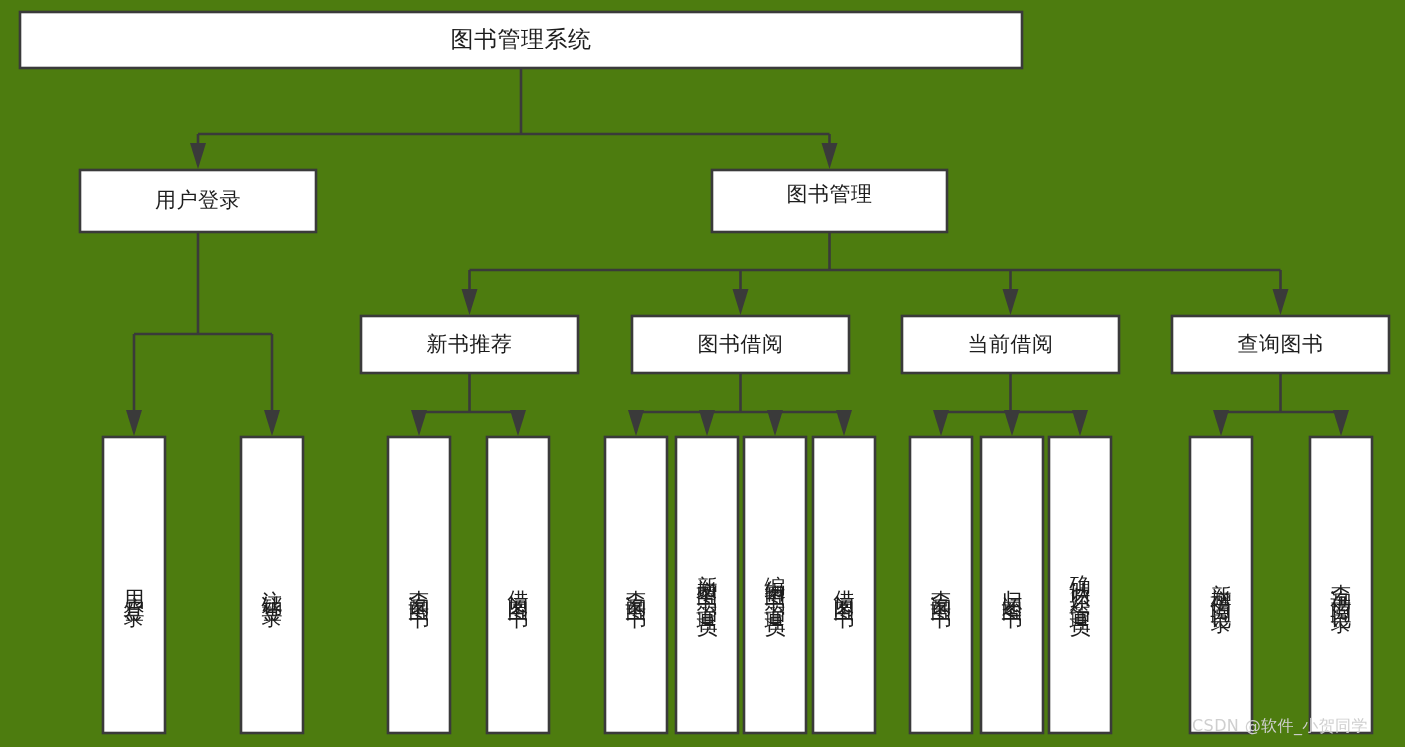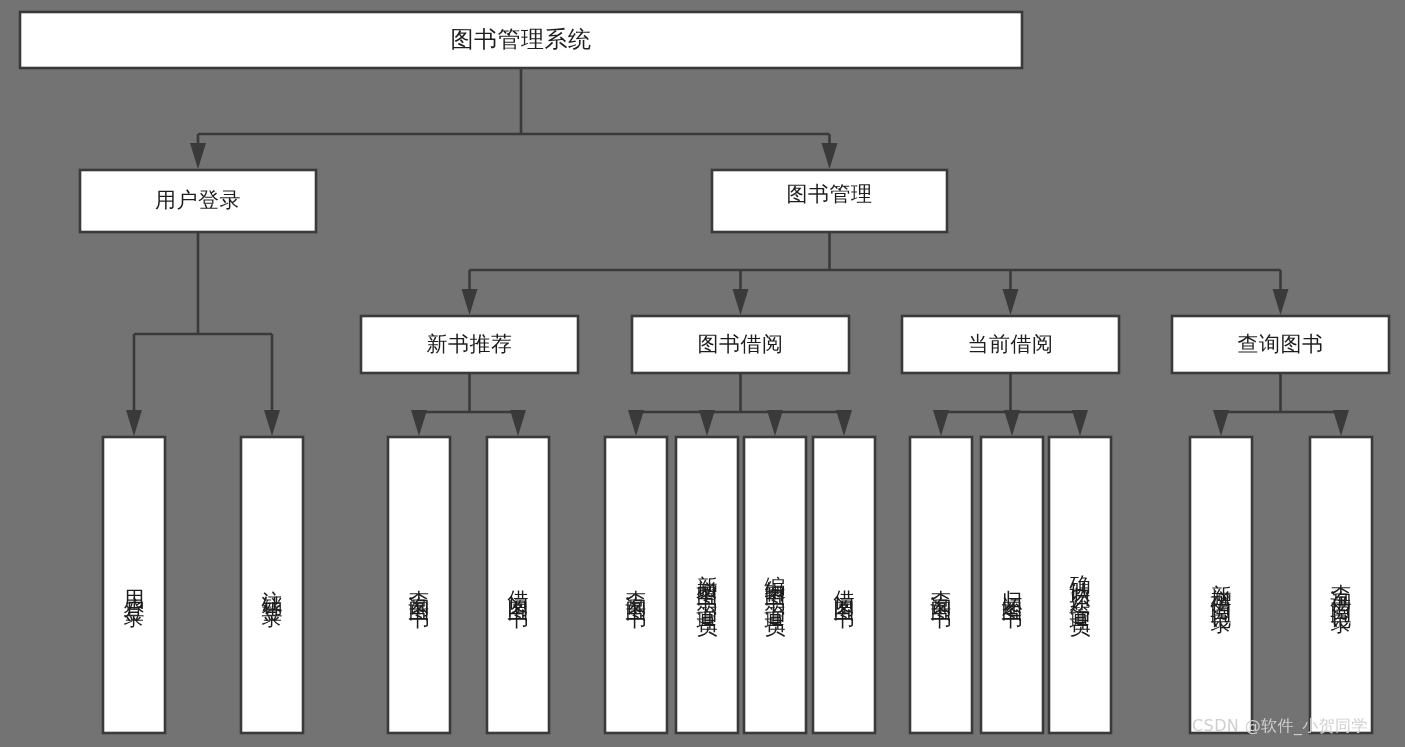--- a/index.html
+++ b/index.html
@@ -10,21 +10,21 @@
   body {
     width: 1405px;
     height: 747px;
     font-family: "DejaVu Sans", "Liberation Sans", sans-serif;
     overflow: hidden;
   }
   #diagram-root {
     position: relative;
     width: 1405px;
     height: 747px;
-    background: #737373;
+    background: #4d7c0f;
   }
   svg.canvas {
     position: absolute;
     left: 0;
     top: 0;
     width: 1405px;
     height: 747px;
   }
   .node-box {
     fill: #ffffff;

